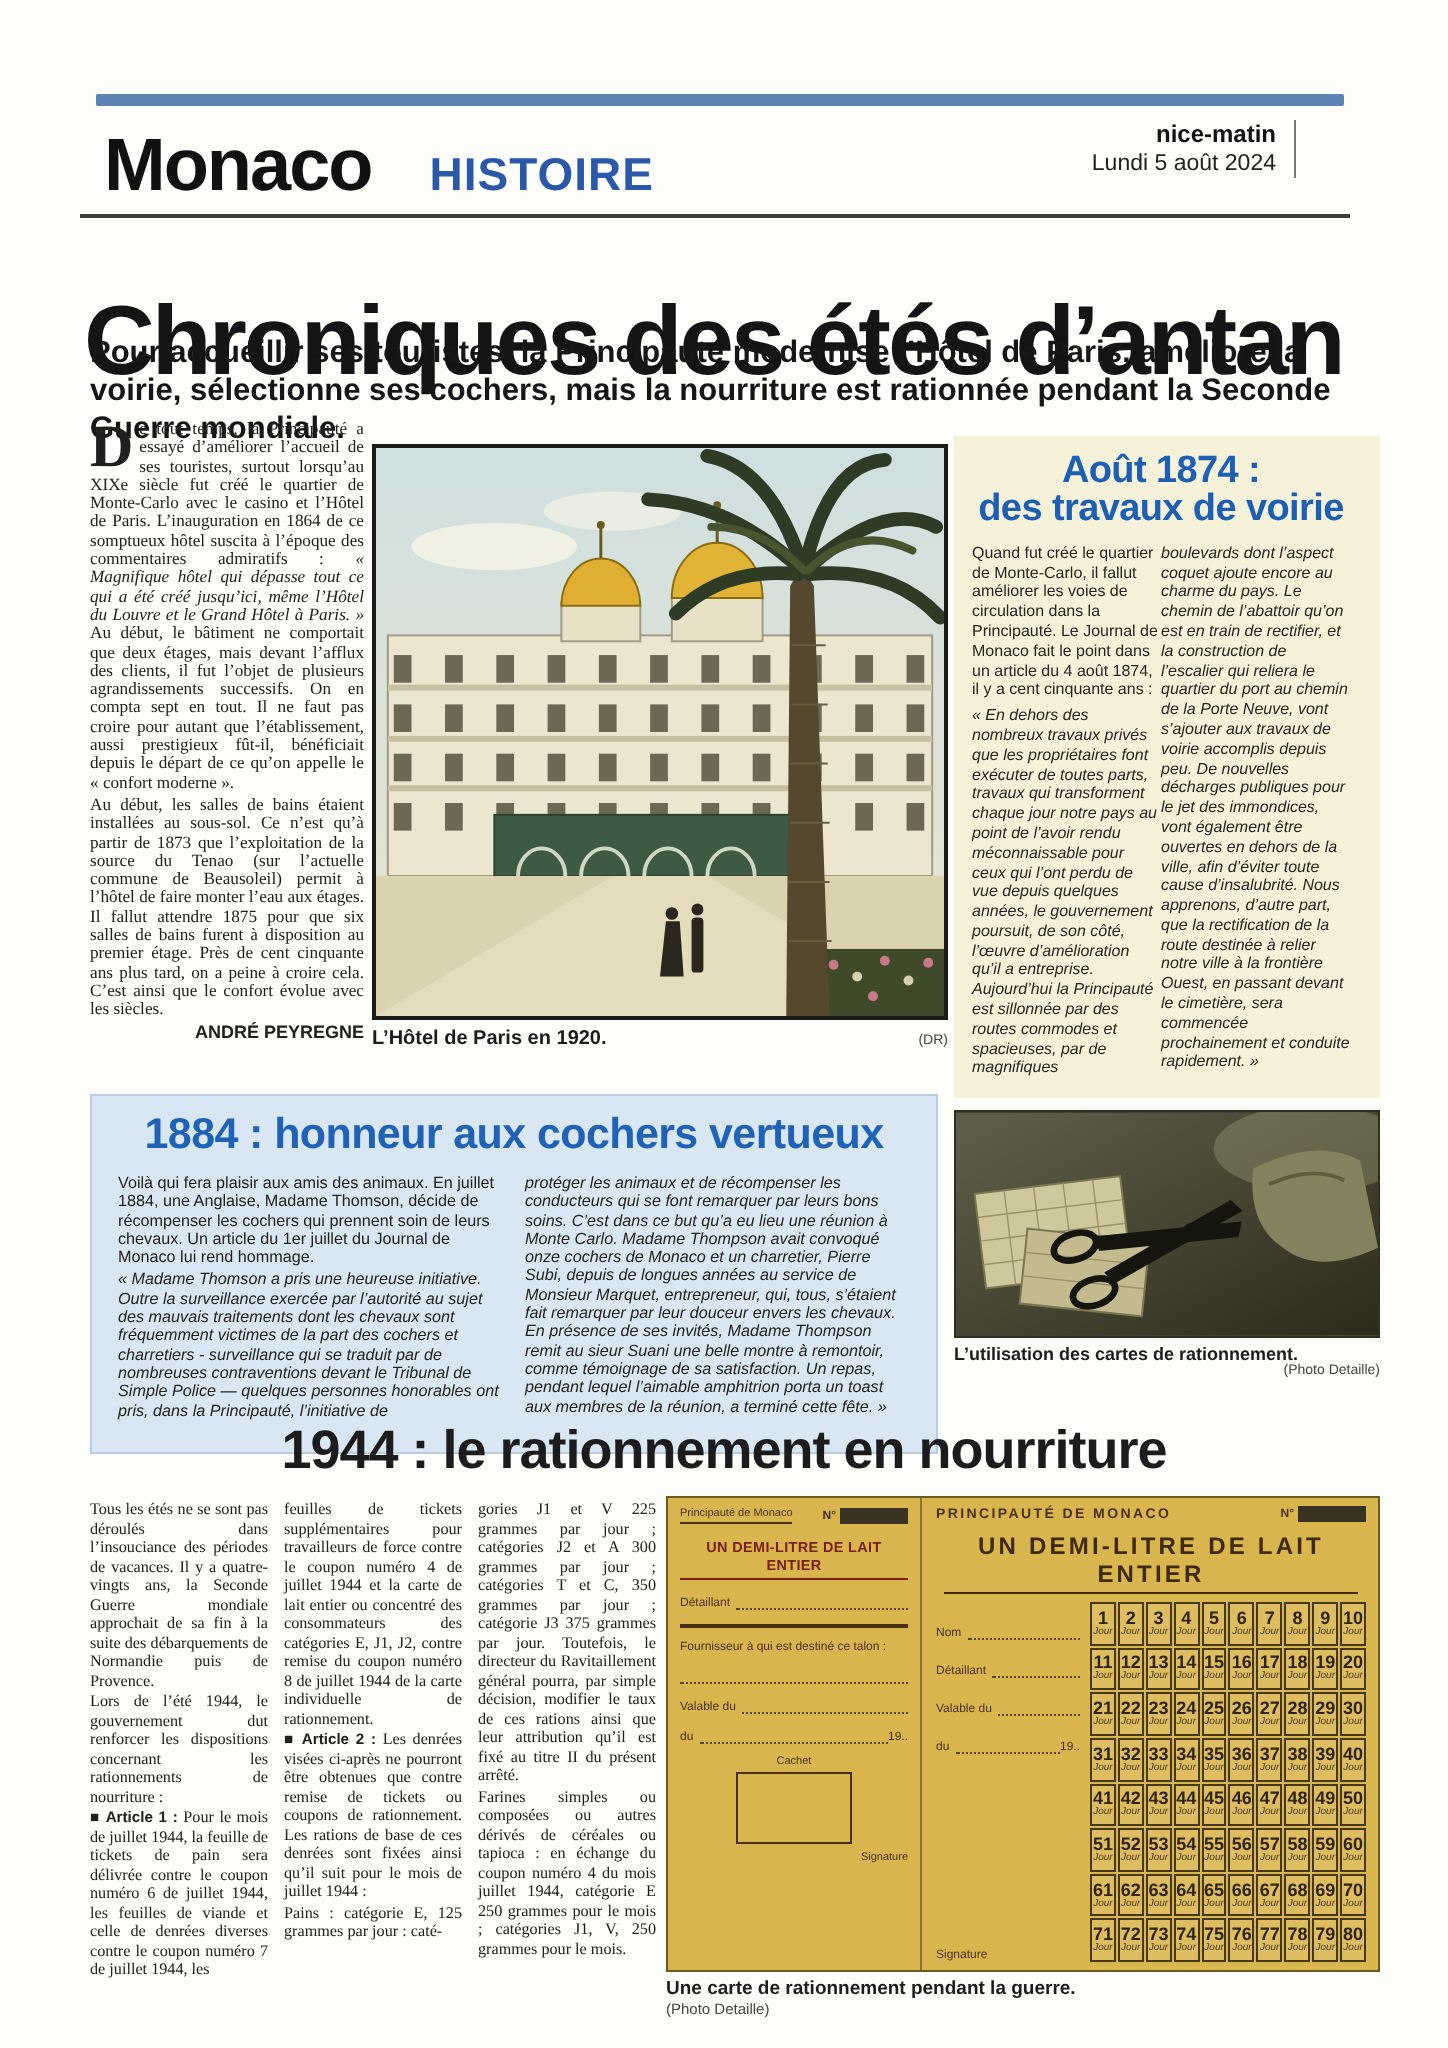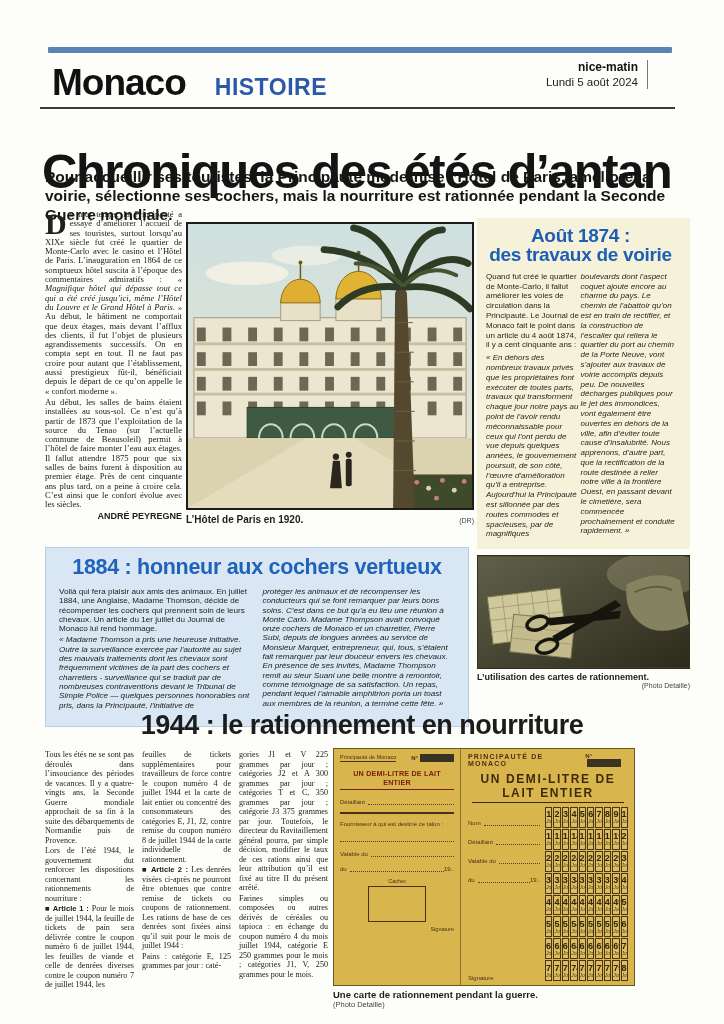--- a/index.html
+++ b/index.html
@@ -47,21 +47,21 @@
   .bxcols{display:flex;gap:11px;}
   .bxcol{width:50%;font-size:8.1px;line-height:9.3px;color:#22221c;}
   .bxcol p{margin:0 0 2px 0;}
   
   .title1944{position:absolute;left:37px;top:710px;width:650px;text-align:center;font-size:27px;font-weight:700;letter-spacing:-.5px;color:#1c1c1c;}
   .cols1944{position:absolute;left:45px;top:750px;width:284px;display:flex;gap:8px;}
   .ncol{width:89px;font-family:"Liberation Serif",serif;font-size:8.1px;line-height:9.5px;text-align:justify;color:#20201e;}
   .ncol p{margin:0 0 1px 0;}
   .ncol b{font-family:"Liberation Sans",sans-serif;font-size:7.6px;}
   
-  .rc{position:absolute;left:333px;top:748px;width:302px;height:238px;background:#d9b54e;border:1px solid #6b5a20;box-sizing:border-box;display:flex;color:#4a3114;}
+  .rc{position:absolute;left:333px;top:748px;width:357px;height:238px;background:#d9b54e;border:1px solid #6b5a20;box-sizing:border-box;display:flex;color:#4a3114;}
   .rc-talon{width:127px;border-right:1px solid #8a7430;padding:5px 6px 4px 6px;position:relative;box-sizing:border-box;}
   .rc-row{display:flex;align-items:center;justify-content:space-between;}
   .rc-entity{font-size:5.5px;border-bottom:1px solid #4a3114;padding-bottom:1px;}
   .rc-no{font-size:6px;font-weight:700;}
   .rc-noband{display:inline-block;width:34px;height:8px;background:#3a3322;margin-left:2px;vertical-align:middle;}
   .rc-ttl-s{margin:7px 0 6px 0;text-align:center;font-size:7.2px;font-weight:800;color:#7a2012;letter-spacing:.2px;border-bottom:1px solid #7a2012;padding-bottom:2px;}
   .rc-field{font-size:6px;display:flex;align-items:flex-end;margin-top:7px;}
   .rc-dots{flex:1;border-bottom:1px dotted #5a4318;margin-left:3px;height:7px;}
   .rc-thick{height:2px;background:#4a3114;margin:7px 0 2px 0;}
   .rc-cachetlbl{font-size:5.5px;text-align:center;margin-top:6px;}

